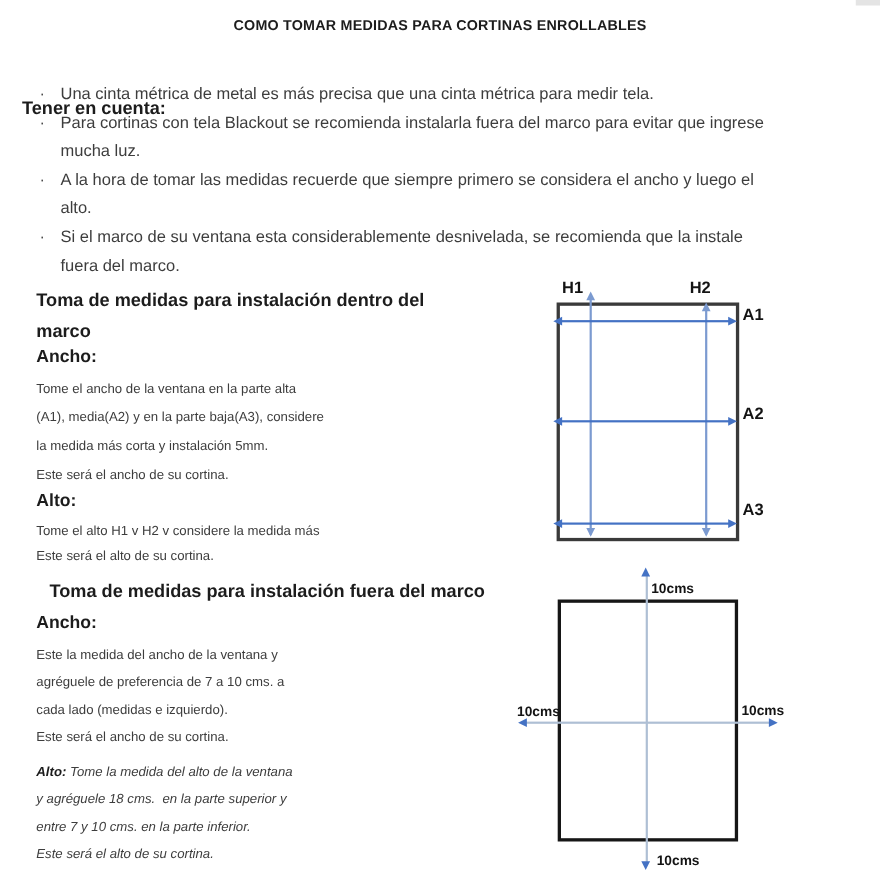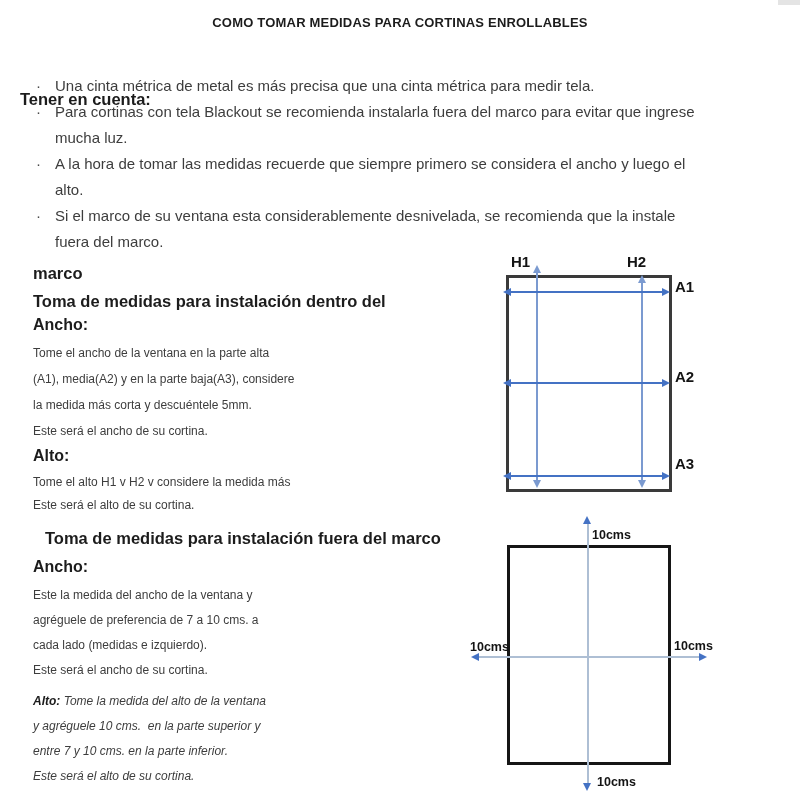--- a/index.html
+++ b/index.html
@@ -85,30 +85,30 @@
     <div class="b-item">
       <span class="b-marker">·</span>
       <span class="b-text">
         <span class="line">Si el marco de su ventana esta considerablemente desnivelada, se recomienda que la instale</span>
         <span class="line">fuera del marco.</span>
       </span>
     </div>
   </div>
 
   <div class="sec-heading" style="top:259px;width:430px;">
+    <span class="line">Toma de medidas para instalación dentro del</span>
     <span class="line">marco</span>
-    <span class="line">Toma de medidas para instalación dentro del</span>
   </div>
 
   <div class="sub-heading" style="top:316px;">Ancho:</div>
 
   <div class="body-block lh26" style="top:340px;width:430px;">
     <span class="line">Tome el ancho de la ventana en la parte alta</span>
     <span class="line">(A1), media(A2) y en la parte baja(A3), considere</span>
-    <span class="line">la medida más corta y descuéntele 5mm.</span>
+    <span class="line">la medida más corta y instalación 5mm.</span>
     <span class="line">Este será el ancho de su cortina.</span>
   </div>
 
   <div class="sub-heading" style="top:447px;">Alto:</div>
 
   <div class="body-block lh23" style="top:471px;width:430px;">
     <span class="line">Tome el alto H1 v H2 v considere la medida más</span>
     <span class="line">Este será el alto de su cortina.</span>
   </div>
 
@@ -118,21 +118,21 @@
 
   <div class="body-block lh25" style="top:583px;width:430px;">
     <span class="line">Este la medida del ancho de la ventana y</span>
     <span class="line">agréguele de preferencia de 7 a 10 cms. a</span>
     <span class="line">cada lado (medidas e izquierdo).</span>
     <span class="line">Este será el ancho de su cortina.</span>
   </div>
 
   <div class="body-block lh25" style="top:689px;width:430px;font-style:italic;">
     <span class="line"><span class="inline-bold">Alto:</span><span> Tome la medida del alto de la ventana</span></span>
-    <span class="line">y agréguele 10 cms.  en la parte superior y</span>
+    <span class="line">y agréguele 18 cms.  en la parte superior y</span>
     <span class="line">entre 7 y 10 cms. en la parte inferior.</span>
     <span class="line">Este será el alto de su cortina.</span>
   </div>
 
   <div class="frame" style="left:506px;top:275px;width:166px;height:217px;"></div>
 
   <div class="dlabel" style="left:511px;top:254px;">H1</div>
   <div class="dlabel" style="left:627px;top:254px;">H2</div>
   <div class="dlabel" style="left:675px;top:279px;">A1</div>
   <div class="dlabel" style="left:675px;top:369px;">A2</div>

